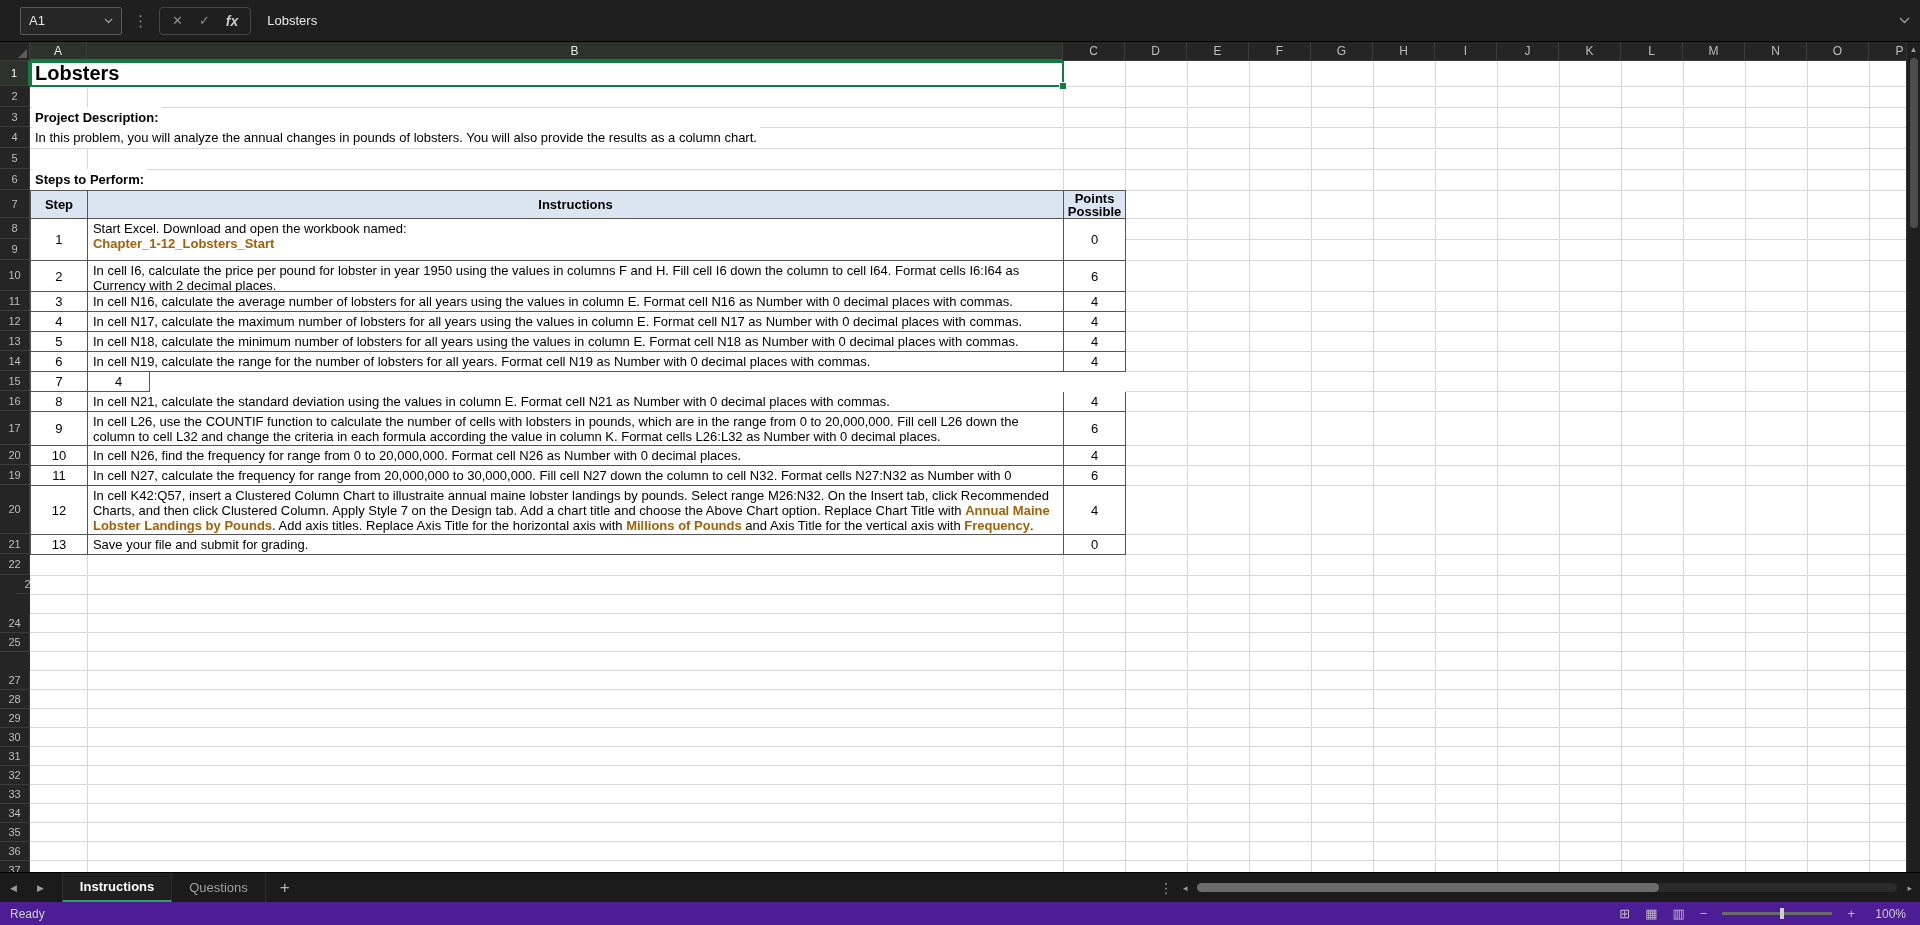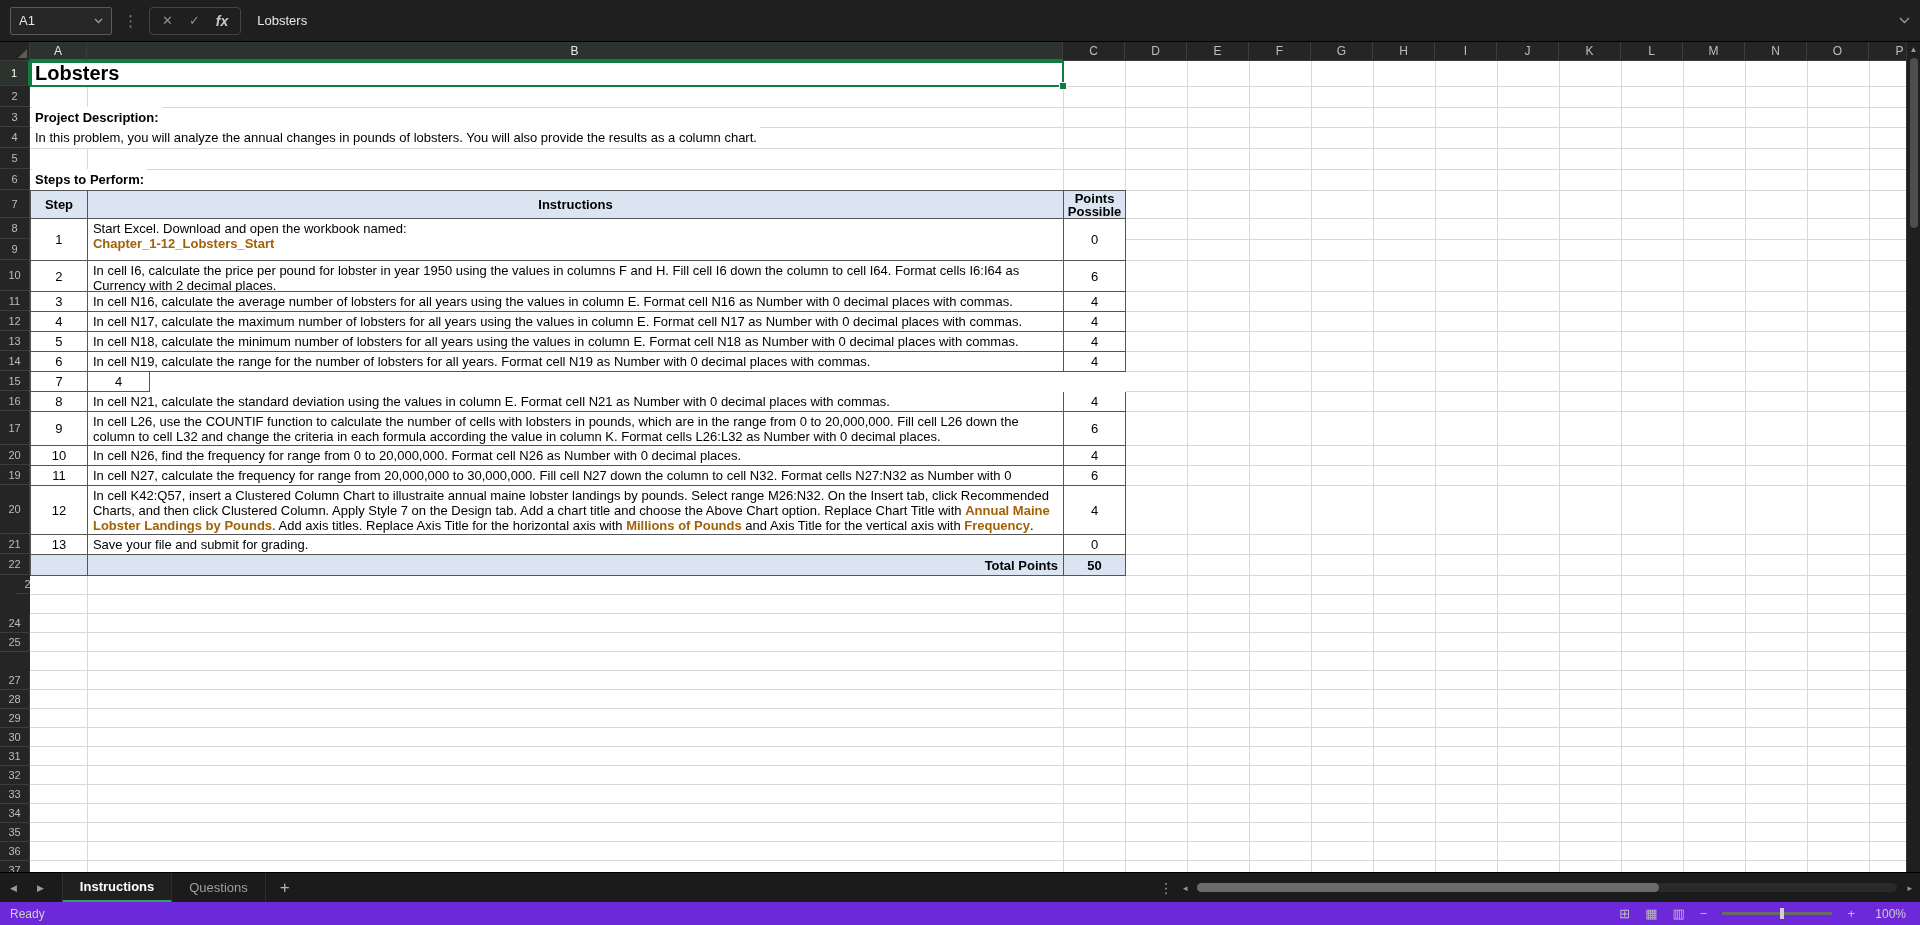--- a/index.html
+++ b/index.html
@@ -1,21 +1,21 @@
 <!DOCTYPE html>
 <html><head>
 <meta charset="utf-8">
 <style>
   *{margin:0;padding:0;box-sizing:border-box}
   html,body{width:1920px;height:925px;overflow:hidden;background:#1e1e1e;font-family:"Liberation Sans",sans-serif}
   .app{position:relative;width:1920px;height:925px;background:#1e1e1e}
 
   
   .formula-bar{position:absolute;top:0;left:0;width:1920px;height:42px;background:#1f1f1f;display:flex;align-items:center;border-bottom:1px solid #000}
-  .name-box{width:102px;height:28px;margin-left:10px;background:#262626;border:1px solid #5a5a5a;border-radius:2px;color:#e6e6e6;font-size:13px;display:flex;align-items:center;padding:0 8px;cursor:default}
+  .name-box{width:102px;height:28px;margin-left:20px;background:#262626;border:1px solid #5a5a5a;border-radius:2px;color:#e6e6e6;font-size:13px;display:flex;align-items:center;padding:0 8px;cursor:default}
   .name-box .nb-label{flex:1}
   .vdots{color:#8a8a8a;margin:0 11px;font-size:15px}
   .fxgroup{display:flex;align-items:center;gap:16px;border:1px solid #454545;border-radius:4px;padding:0 12px;height:28px}
   .icon-x,.icon-check{color:#8f8f8f;font-size:13px}
   .icon-fx{color:#c9c9c9;font-style:italic;font-weight:bold;font-size:14px}
   .formula-input{flex:1;margin-left:16px;color:#e9e9e9;font-size:13px;height:28px;display:flex;align-items:center}
   .fb-expand{margin-right:10px;display:flex;align-items:center}
 
   
   .sheet-area{position:absolute;top:42px;left:0;width:1920px;height:830px;background:#fff}
@@ -64,21 +64,21 @@
   .tab:first-of-type{border-left:1px solid #2e2e2e;margin-left:8px}
   .tab.active{color:#fff;font-weight:bold;border-bottom:3px solid #2f9e63;background:#202020}
   .addtab{color:#b5b5b5;font-size:17px;padding:0 14px}
   .tab-right{margin-left:auto;display:flex;align-items:center;gap:10px;padding-right:8px;flex:1;justify-content:flex-end}
   .tab-more{color:#9a9a9a;font-size:14px;margin-left:auto}
   .hs-arrow{color:#9a9a9a;font-size:9px}
   .hscroll{width:700px;height:9px;background:#2a2a2a;border-radius:5px;position:relative}
   .hthumb{position:absolute;left:0;top:0;height:9px;width:66%;background:#6b6b6b;border-radius:5px}
 
   
-  .status-bar{position:absolute;top:902px;left:0;width:1920px;height:23px;background:#6d28d9;display:flex;align-items:center;color:#cfcfcf;font-size:12px}
+  .status-bar{position:absolute;top:902px;left:0;width:1920px;height:23px;background:#4c1d95;display:flex;align-items:center;color:#cfcfcf;font-size:12px}
   .status-left{padding-left:10px}
   .status-right{margin-left:auto;display:flex;align-items:center;gap:15px;padding-right:14px}
   .sicon{color:#bdbdbd;font-size:13px}
   .zoom-slider{width:110px;height:3px;background:#6a6a6a;position:relative}
   .zoom-thumb{position:absolute;left:52%;top:-4px;width:4px;height:11px;background:#cfcfcf}
   .zoom-pct{min-width:36px;text-align:right}
 </style>
 </head>
 <body>
 
@@ -299,25 +299,20 @@
           <div class="trow" style="height: 49px;">
             <div class="tc tc-step">12</div>
             <div class="tc tc-ins"><span>In cell K42:Q57, insert a Clustered Column Chart to illustraite annual maine lobster landings by pounds. Select range M26:N32. On the Insert tab, click Recommended Charts, and then click Clustered Column. Apply Style 7 on the Design tab. Add a chart title and choose the Above Chart option. Replace Chart Title with </span><span class="link">Annual Maine Lobster Landings by Pounds</span><span>. Add axis titles. Replace Axis Title for the horizontal axis with </span><span class="link">Millions of Pounds</span><span> and Axis Title for the vertical axis with </span><span class="link">Frequency</span><span>.</span></div>
             <div class="tc tc-pts">4</div>
           </div>
           <div class="trow" style="height: 20px;">
             <div class="tc tc-step">13</div>
             <div class="tc tc-ins"><span>Save your file and submit for grading.</span></div>
             <div class="tc tc-pts">0</div>
           </div>
-          <div class="trow total" style="height: 21px;">
-            <div class="tc tc-step"></div>
-            <div class="tc tc-ins tc-total-label">Total Points</div>
-            <div class="tc tc-pts">50</div>
-          </div>
         </div>
 
       <div class="selection"></div>
       <div class="fill-handle"></div>
     </div>
 
     <div class="vscroll">
       <span class="vs-arrow">▲</span>
       <div class="vthumb"></div>
     </div>

